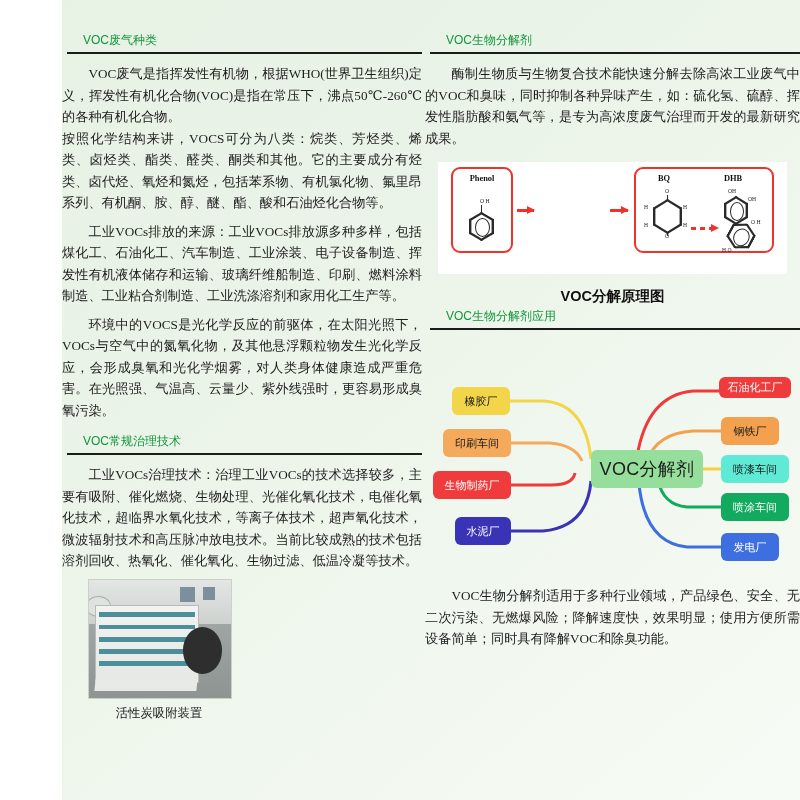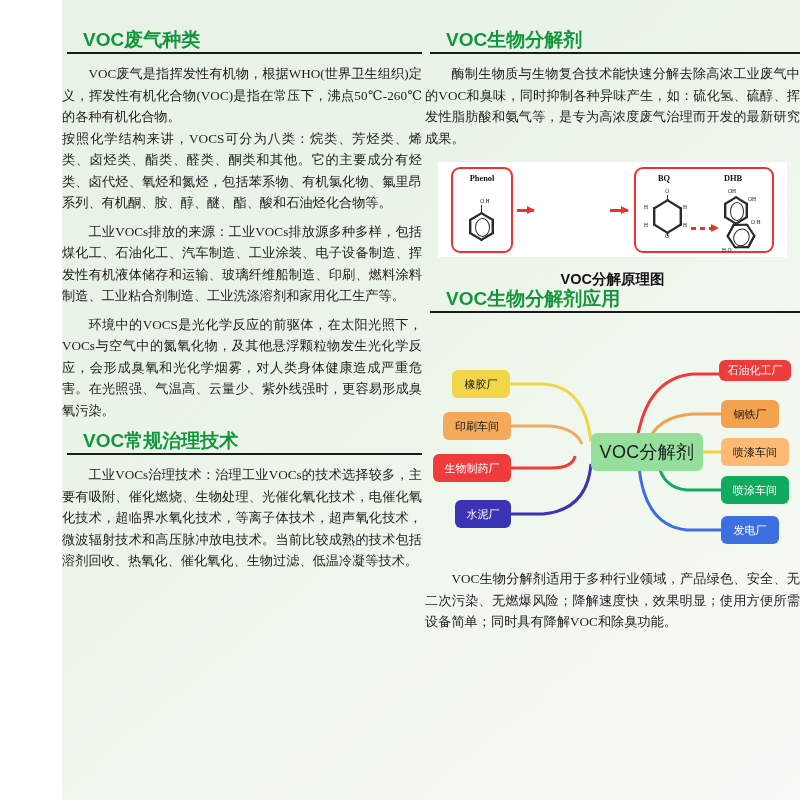--- a/index.html
+++ b/index.html
@@ -34,22 +34,22 @@
   .col-right { left: 425px; width: 375px; }
 
   
   .sect-head {
     position: relative;
     margin: 0 0 7px 0;
     padding: 0 0 2px 21px;
   }
   .sect-head .ht {
     font-family: "Liberation Sans", "DejaVu Sans", sans-serif;
-    font-weight: bold;
-    font-size: 19px;
+    font-weight: normal;
+    font-size: 12px;
     color: #12963b;
     letter-spacing: 0px;
     line-height: 20px;
     display: inline-block;
   }
   .sect-head .rule {
     display: block;
     height: 2px;
     background: #1b1b1b;
     margin-top: 2px;
@@ -139,21 +139,21 @@
   .ph2 .tank {
     position:absolute; left:30%; top:80%; width:30%; height:8%;
     background:#cdd1cd; border-radius:40px;
   }
   .ph2 .ground { position:absolute; left:0; bottom:0; width:100%; height:14%; background:#8c8f86; }
 
   
   .chem-wrap { position: relative; }
   .chem-fig {
     position: relative;
-    width: 349px; height: 95px;
+    width: 349px; height: 112px;
     background: #ffffff;
     margin: 13px auto;
   }
   .chem-box {
     position: absolute; top: 5px;
     border: 2px solid #f0322d;
     border-radius: 9px;
     background: #ffffff;
     box-sizing: border-box;
   }
@@ -265,20 +265,38 @@
     <p class="para indent" style="margin-top:7px;">环境中的VOCS是光化学反应的前驱体，在太阳光照下，VOCs与空气中的氮氧化物，及其他悬浮颗粒物发生光化学反应，会形成臭氧和光化学烟雾，对人类身体健康造成严重危害。在光照强、气温高、云量少、紫外线强时，更容易形成臭氧污染。</p>
 
     <div class="sect-head" style="margin-top:10px;">
       <span class="ht">VOC常规治理技术</span>
       <span class="rule"></span>
     </div>
 
     <p class="para indent">工业VOCs治理技术：治理工业VOCs的技术选择较多，主要有吸附、催化燃烧、生物处理、光催化氧化技术，电催化氧化技术，超临界水氧化技术，等离子体技术，超声氧化技术，微波辐射技术和高压脉冲放电技术。当前比较成熟的技术包括溶剂回收、热氧化、催化氧化、生物过滤、低温冷凝等技术。</p>
 
     <div class="photo-row" style="margin-left:26px;">
+      <div class="photo-cell">
+        <div class="photo ph1">
+          <div class="bldg"></div>
+          <div class="win" style="left:64%; top:6%; width:11%; height:13%;"></div>
+          <div class="win" style="left:80%; top:6%; width:9%; height:11%;"></div>
+          <div class="drum"></div>
+          <div class="unit">
+            <div class="slat" style="top:8%;"></div>
+            <div class="slat" style="top:24%;"></div>
+            <div class="slat" style="top:40%;"></div>
+            <div class="slat" style="top:56%;"></div>
+            <div class="slat" style="top:72%;"></div>
+          </div>
+          <div class="fan"></div>
+          <div class="skirt"></div>
+        </div>
+        <div class="cap">活性炭吸附装置</div>
+      </div>
     </div>
   </div>
 
   <div class="col col-right" style="padding-top:30px;">
 
     <div class="sect-head">
       <span class="ht">VOC生物分解剂</span>
       <span class="rule"></span>
     </div>
 
@@ -374,21 +392,21 @@
       <div class="node" style="left:30px; top:178px; width:56px; height:28px; background:#3b33b5; color:#ffffff;">
         <span>水泥厂</span>
       </div>
 
       <div class="node" style="left:294px; top:38px; width:72px; height:21px; background:#ee3b3b; color:#ffffff;text-align:right;">
         <span>石油化工厂</span>
       </div>
       <div class="node" style="left:296px; top:78px; width:58px; height:28px; background:#f3a14e; color:#1a1a1a;">
         <span>钢铁厂</span>
       </div>
-      <div class="node" style="left:296px; top:116px; width:68px; height:28px; background:#fdba74; color:#1a1a1a;">
+      <div class="node" style="left:296px; top:116px; width:68px; height:28px; background:#5eead4; color:#1a1a1a;">
         <span>喷漆车间</span>
       </div>
       <div class="node" style="left:296px; top:154px; width:68px; height:28px; background:#11aa5e; color:#ffffff;">
         <span>喷涂车间</span>
       </div>
       <div class="node" style="left:296px; top:194px; width:58px; height:28px; background:#3d6fe0; color:#ffffff;">
         <span>发电厂</span>
       </div>
     </div>
 

